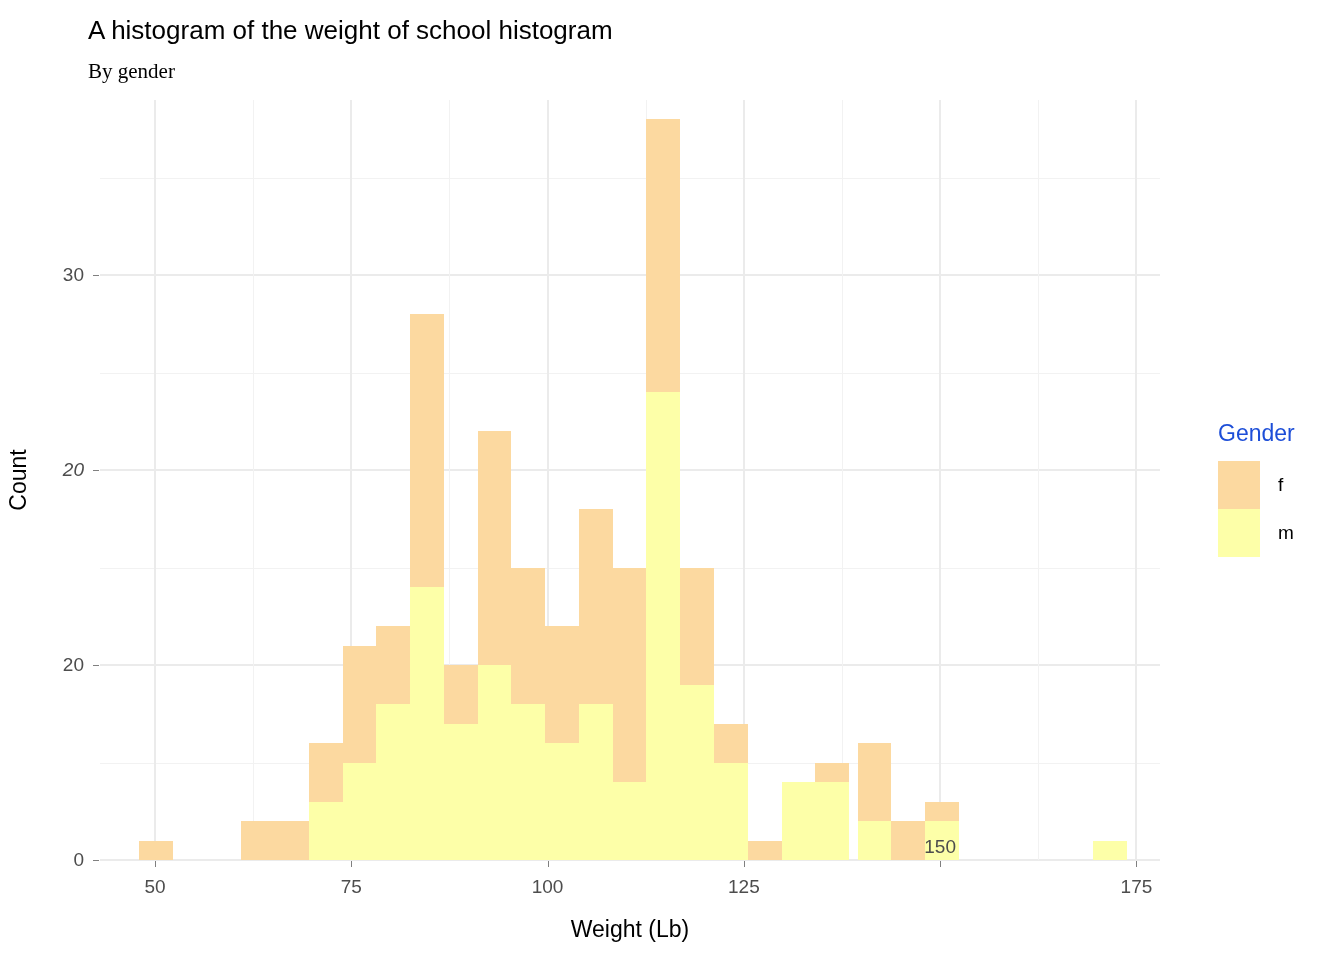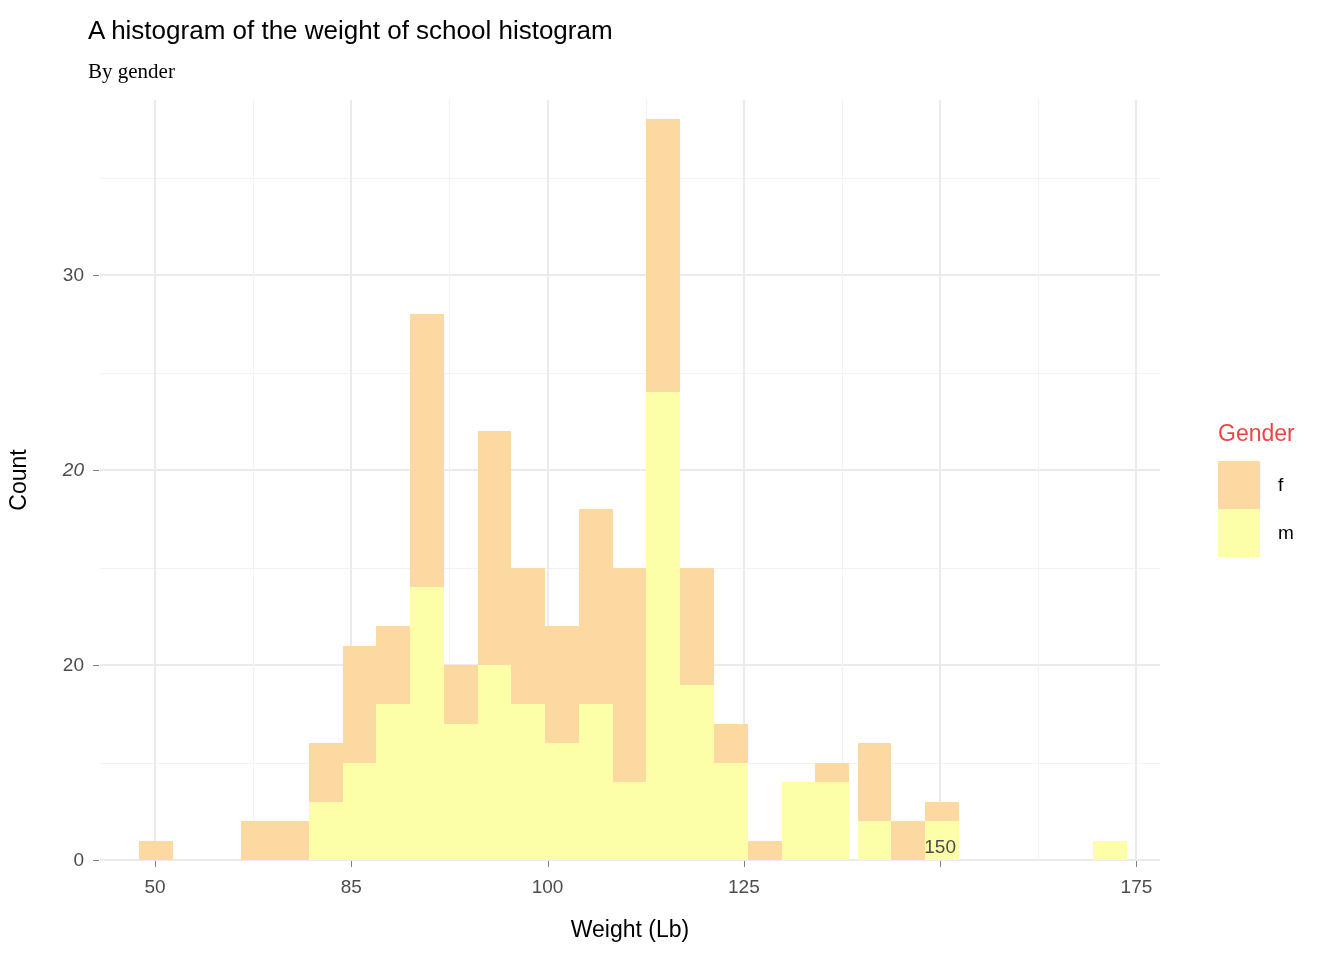--- a/index.html
+++ b/index.html
@@ -62,21 +62,21 @@
   #xlab{
     position:absolute;
     left:630px;top:916px;
     font-size:23px;color:#000;
     transform:translateX(-50%);
     white-space:nowrap;
   }
 
   
   #legend{position:absolute;left:1218px;top:420px;}
-  #legend-title{font-size:23px;color:#ef4444;margin-bottom:14px;white-space:nowrap;}
+  #legend-title{font-size:23px;color:#1d4ed8;margin-bottom:14px;white-space:nowrap;}
   .legend-row{display:flex;align-items:center;height:48px;}
   .legend-key{width:42px;height:48px;}
   .legend-key.f{background:#fcd9a0;}
   .legend-key.m{background:#fdffa8;}
   .legend-label{font-size:19px;color:#000;margin-left:18px;white-space:nowrap;}
 </style>
 </head>
 <body>
 
 <div class="title">A histogram of the weight of school histogram</div>
@@ -149,21 +149,21 @@
     <div class="ytick-label" style="top: 860px; right: 1260px;">0</div>
     <div class="ytick-mark" style="left: 93px; top: 860px;"></div>
     <div class="ytick-label" style="top: 665.128px; right: 1260px;">20</div>
     <div class="ytick-mark" style="left: 93px; top: 665.128px;"></div>
     <div class="ytick-label" style="top: 470.256px; right: 1260px; font-style: italic;">20</div>
     <div class="ytick-mark" style="left: 93px; top: 470.256px;"></div>
     <div class="ytick-label" style="top: 275.385px; right: 1260px;">30</div>
     <div class="ytick-mark" style="left: 93px; top: 275.385px;"></div>
     <div class="xtick-label" style="left: 154.963px; top: 876px;">50</div>
     <div class="xtick-mark" style="left: 154.963px; top: 861px;"></div>
-    <div class="xtick-label" style="left: 351.259px; top: 876px;">85</div>
+    <div class="xtick-label" style="left: 351.259px; top: 876px;">75</div>
     <div class="xtick-mark" style="left: 351.259px; top: 861px;"></div>
     <div class="xtick-label" style="left: 547.556px; top: 876px;">100</div>
     <div class="xtick-mark" style="left: 547.556px; top: 861px;"></div>
     <div class="xtick-label" style="left: 743.852px; top: 876px;">125</div>
     <div class="xtick-mark" style="left: 743.852px; top: 861px;"></div>
     <div class="xtick-label" style="left: 940.148px; top: 836px;">150</div>
     <div class="xtick-mark" style="left: 940.148px; top: 861px;"></div>
     <div class="xtick-label" style="left: 1136.44px; top: 876px;">175</div>
     <div class="xtick-mark" style="left: 1136.44px; top: 861px;"></div>
   </div>

